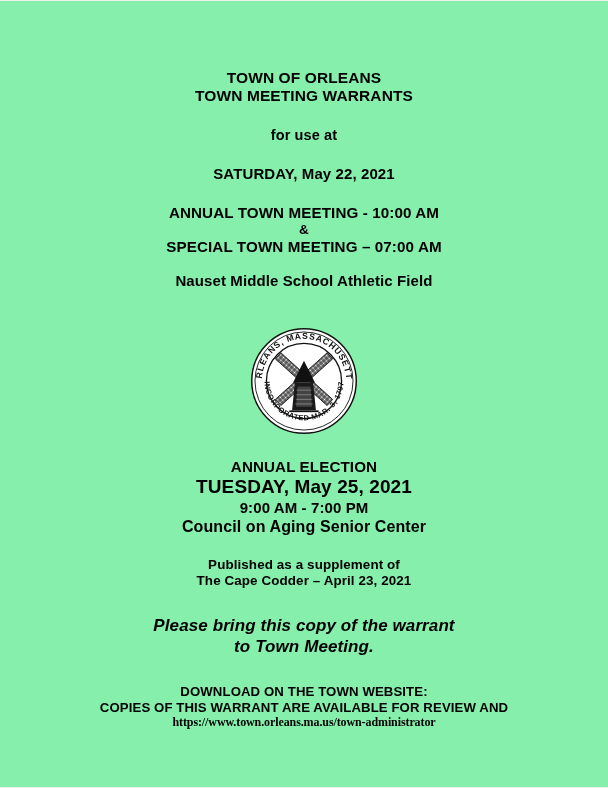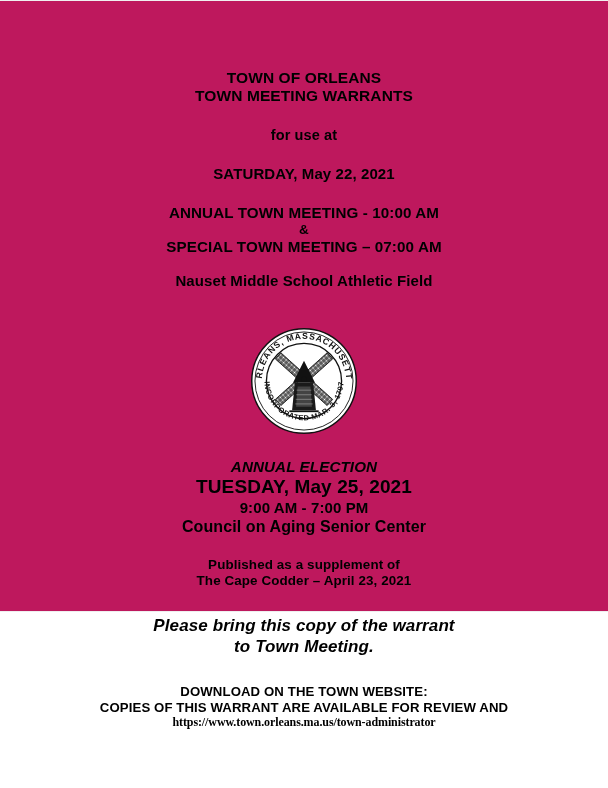--- a/index.html
+++ b/index.html
@@ -11,22 +11,22 @@
     width: 608px;
     height: 788px;
     overflow: hidden;
     font-family: "Liberation Sans", sans-serif;
     color: #000000;
     -webkit-font-smoothing: antialiased;
   }
   .page {
     position: relative;
     width: 608px;
-    height: 612px;
-    background: #be185d;
+    height: 788px;
+    background: #86efac;
     border-top: 1px solid #f0f0f0;
     border-bottom: 1px solid #efefef;
     box-sizing: border-box;
     text-align: center;
   }
   .doc-body {
     padding-top: 68px;
   }
   .line {
     text-align: center;
@@ -61,21 +61,21 @@
     display: flex;
     justify-content: center;
   }
   .seal {
     display: block;
     width: 114px;
     height: 110px;
   }
 
   
-  .election-title { font-size: 15.2px; font-style: italic; }
+  .election-title { font-size: 15.2px; }
   .election-date { font-size: 19px; }
   .election-hours { font-size: 15px; }
   .election-venue { font-size: 16px; }
 
   .pub-line { font-size: 13.4px; }
 
   
   .bring-line {
     font-size: 17px;
     font-style: italic;

